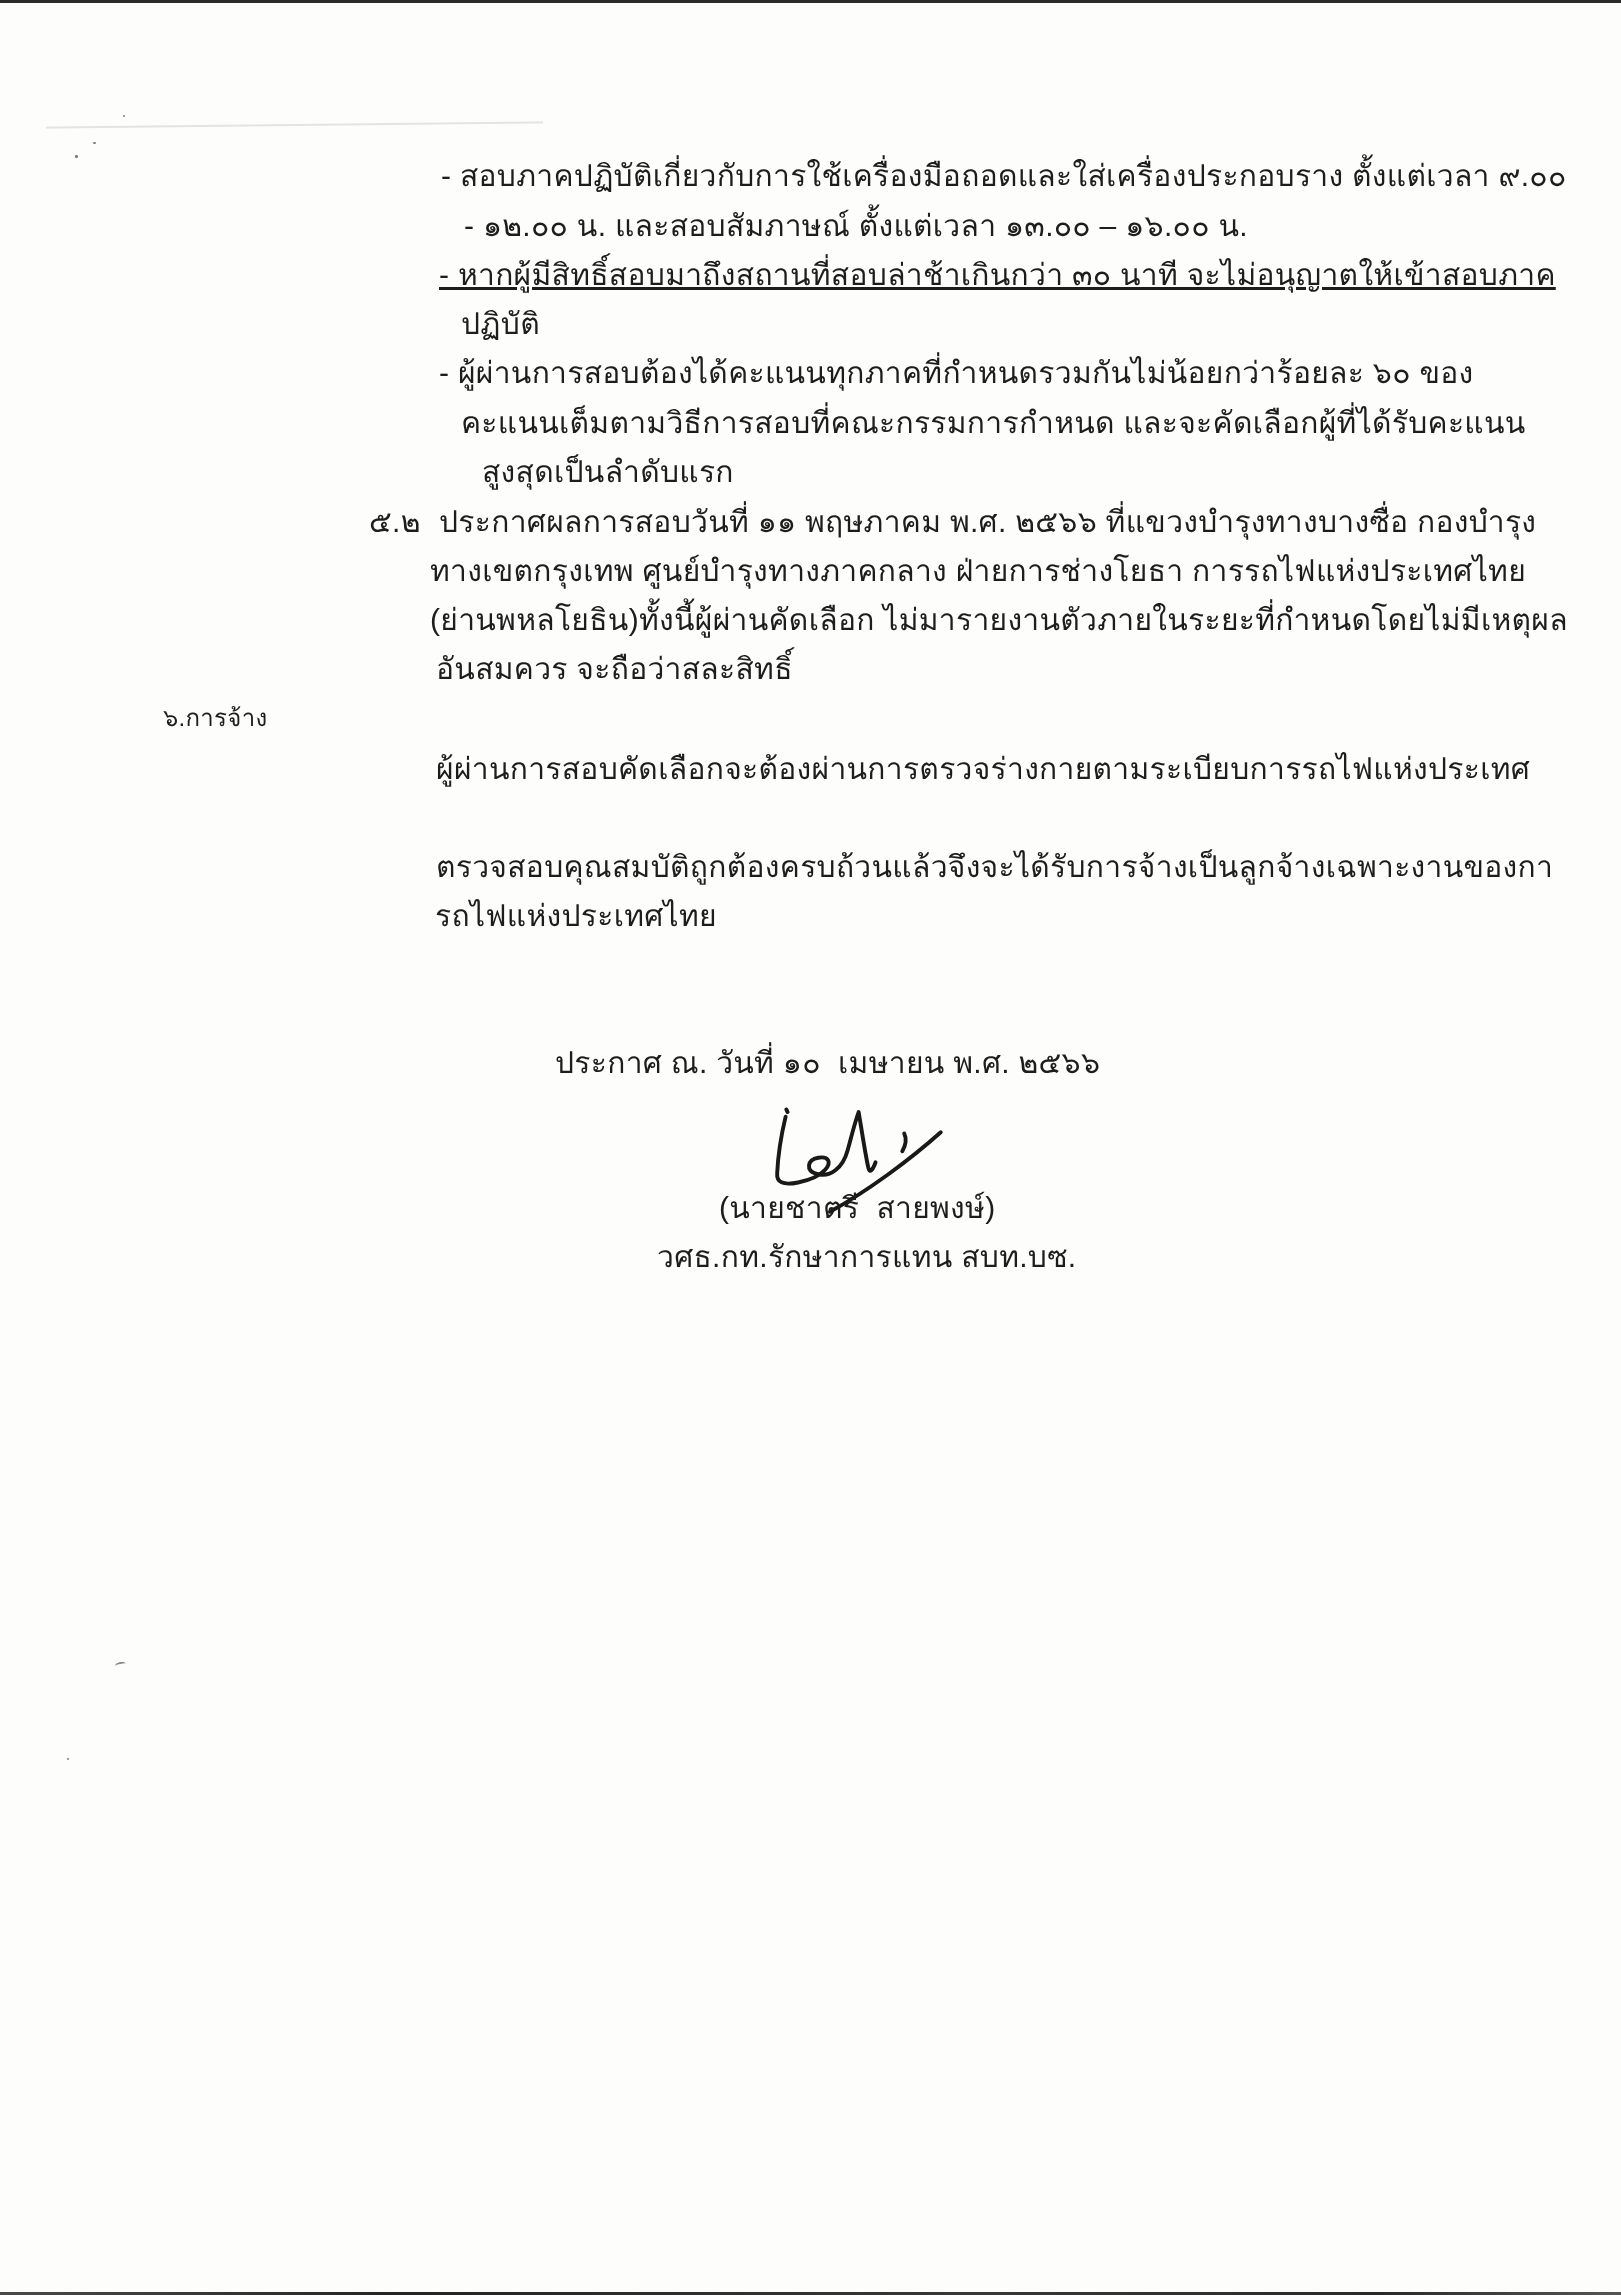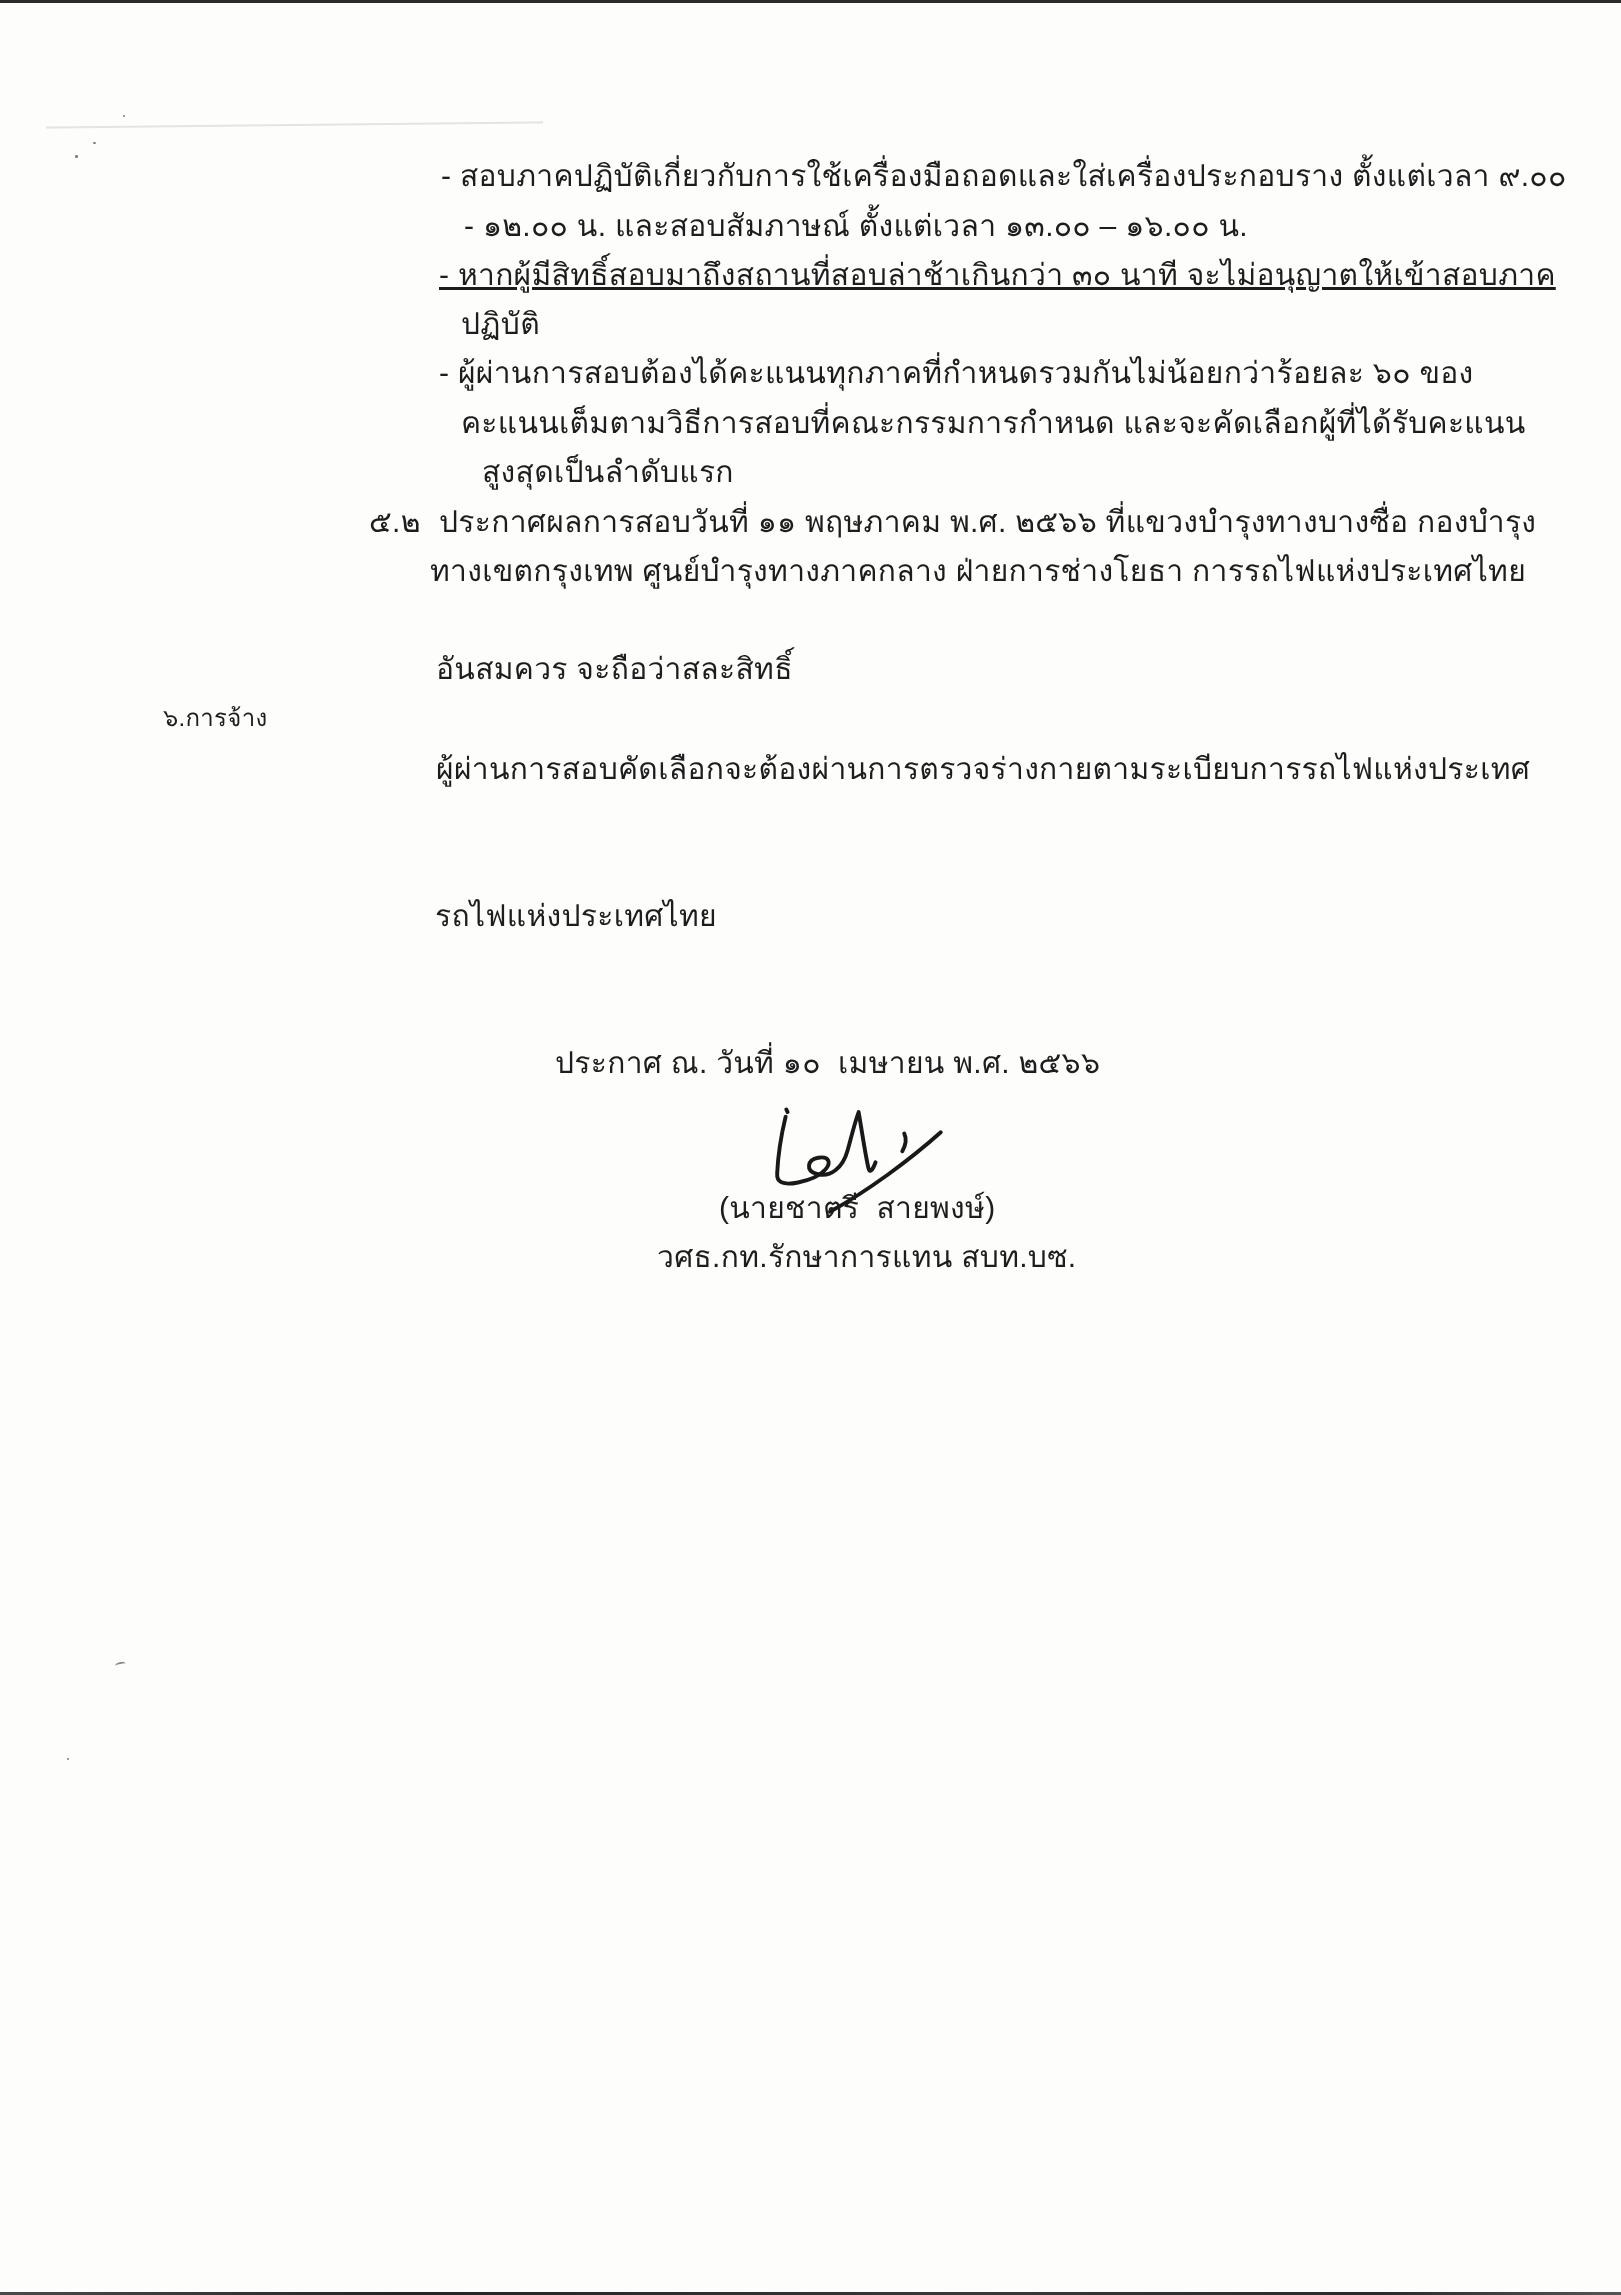--- a/index.html
+++ b/index.html
@@ -60,24 +60,26 @@
   <div class="line" style="left:441px;top:155px;">- สอบภาคปฏิบัติเกี่ยวกับการใช้เครื่องมือถอดและใส่เครื่องประกอบราง ตั้งแต่เวลา ๙.๐๐</div>
   <div class="line" style="left:464px;top:205px;">- ๑๒.๐๐ น. และสอบสัมภาษณ์ ตั้งแต่เวลา ๑๓.๐๐ – ๑๖.๐๐ น.</div>
   <div class="line" style="left:439px;top:254px;text-decoration:underline;">- หากผู้มีสิทธิ์สอบมาถึงสถานที่สอบล่าช้าเกินกว่า ๓๐ นาที จะไม่อนุญาตให้เข้าสอบภาค</div>
   <div class="line" style="left:461px;top:303px;">ปฏิบัติ</div>
   <div class="line" style="left:439px;top:352px;">- ผู้ผ่านการสอบต้องได้คะแนนทุกภาคที่กำหนดรวมกันไม่น้อยกว่าร้อยละ ๖๐ ของ</div>
   <div class="line" style="left:461px;top:402px;">คะแนนเต็มตามวิธีการสอบที่คณะกรรมการกำหนด และจะคัดเลือกผู้ที่ได้รับคะแนน</div>
   <div class="line" style="left:438px;top:451px;margin-left:44px;">สูงสุดเป็นลำดับแรก</div>
 
   <div class="line" style="left:369px;top:501px;"><span>๕.๒</span><span class="num-gap">ประกาศผลการสอบวันที่ ๑๑ พฤษภาคม พ.ศ. ๒๕๖๖ ที่แขวงบำรุงทางบางซื่อ กองบำรุง</span></div>
   <div class="line" style="left:430px;top:550px;">ทางเขตกรุงเทพ ศูนย์บำรุงทางภาคกลาง ฝ่ายการช่างโยธา การรถไฟแห่งประเทศไทย</div>
+  <div class="line" style="left:430px;top:599px;">(ย่านพหลโยธิน)ทั้งนี้ผู้ผ่านคัดเลือก ไม่มารายงานตัวภายในระยะที่กำหนดโดยไม่มีเหตุผล</div>
   <div class="line" style="left:436px;top:648px;">อันสมควร จะถือว่าสละสิทธิ์</div>
 
   <div class="line heading" style="left:163px;top:697px;">๖.การจ้าง</div>
   <div class="line" style="left:436px;top:748px;">ผู้ผ่านการสอบคัดเลือกจะต้องผ่านการตรวจร่างกายตามระเบียบการรถไฟแห่งประเทศ</div>
+  <div class="line" style="left:436px;top:846px;">ตรวจสอบคุณสมบัติถูกต้องครบถ้วนแล้วจึงจะได้รับการจ้างเป็นลูกจ้างเฉพาะงานของกา</div>
   <div class="line" style="left:435px;top:895px;">รถไฟแห่งประเทศไทย</div>
 
   <div class="line" style="left:555px;top:1042px;">ประกาศ ณ. วันที่ ๑๐  เมษายน พ.ศ. ๒๕๖๖</div>
 
   <svg class="signature" width="189" height="121" viewBox="0 0 290 185" aria-hidden="true">
     <g fill="none" stroke="#191919" stroke-width="6" stroke-linecap="round" stroke-linejoin="round">
       <path d="M 25,5 l 2,4"></path>
       <path d="M 24,16 C 17,45 12,82 11,103 C 10,116 19,122 43,117 C 62,113 78,105 85,97 C 94,87 91,76 74,79 C 57,82 54,99 72,104 C 93,110 112,94 119,68 C 125,46 131,22 136,9 C 140,32 146,73 151,95 C 153,104 158,97 162,86"></path>
       <path d="M 206,42 C 210,50 208,60 203,69"></path>
       <path d="M 262,40 C 215,82 150,130 92,162"></path>

